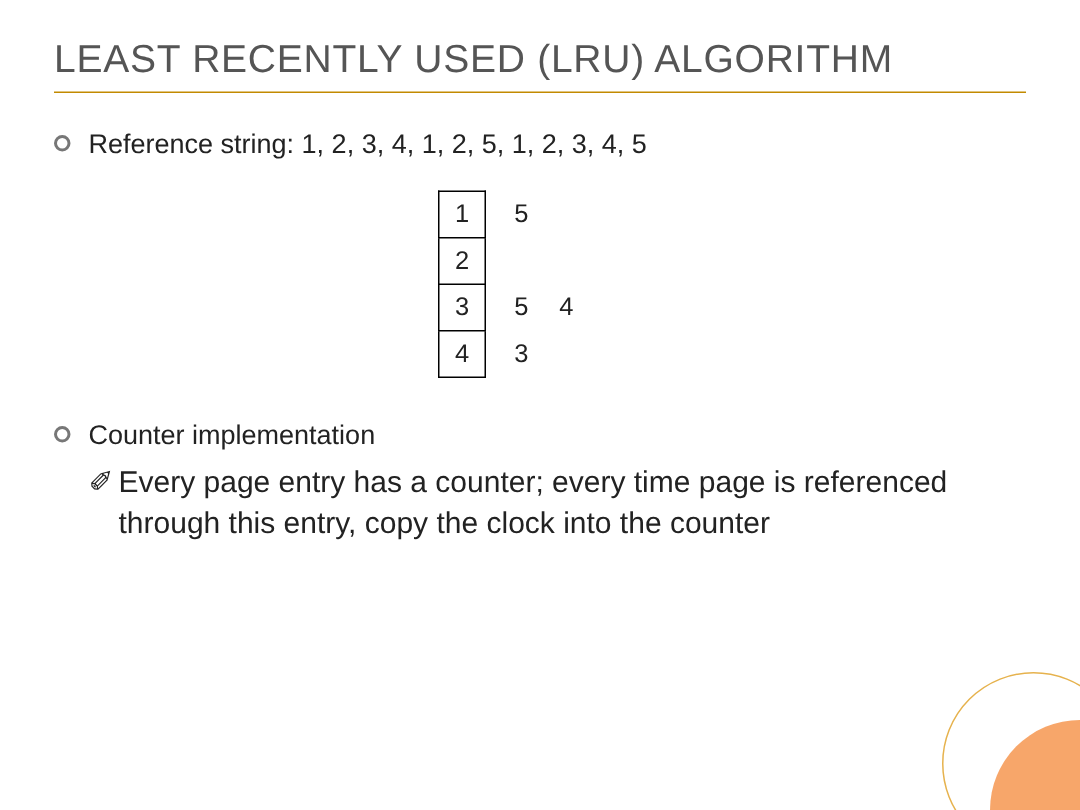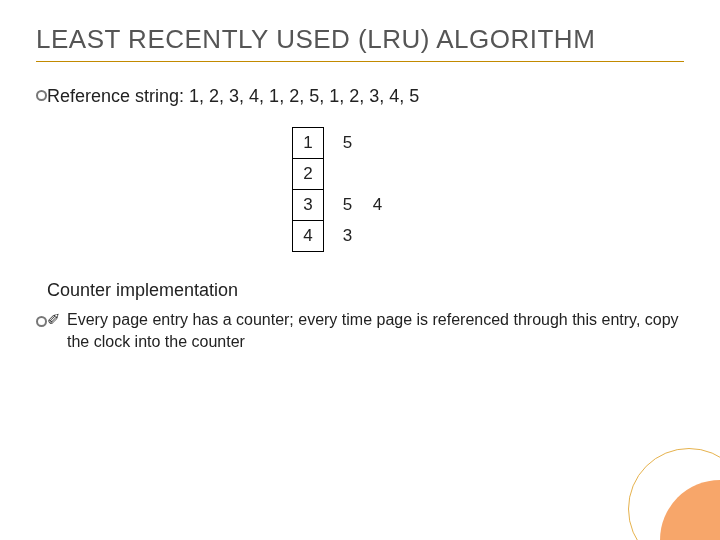--- a/index.html
+++ b/index.html
@@ -27,20 +27,21 @@
     margin: 0 0 6px 0;
   }
   .rule {
     height: 1px;
     background: #c28a00;
     margin: 4px 0 22px 0;
   }
   .bullet-row {
     display: flex;
     align-items: flex-start;
+    gap: 12px;
     margin-bottom: 18px;
   }
   .bullet-icon {
     width: 11px;
     height: 11px;
     border: 2px solid #777;
     border-radius: 50%;
     margin-top: 6px;
     flex: 0 0 auto;
     box-sizing: border-box;
@@ -68,21 +69,21 @@
   }
   table.frames td.spacer {
     width: 8px;
   }
   .sub-list {
     margin: 6px 0 0 0;
     padding: 0;
     list-style: none;
   }
   .sub-list li {
-    font-size: 16px;
+    font-size: 20px;
     line-height: 1.35;
     margin-bottom: 6px;
     text-indent: -20px;
     padding-left: 20px;
   }
   .sub-marker {
     display: inline-block;
     width: 20px;
     font-family: "Segoe UI Symbol", Arial, sans-serif;
     text-indent: 0;
@@ -151,21 +152,21 @@
       <tr>
         <td class="boxed">4</td>
         <td class="spacer"></td>
         <td>3</td>
         <td></td>
       </tr>
     </tbody>
       </table>
   </div>
 
-  <div class="bullet-row" style="margin-bottom:4px;align-items:center;">
+  <div class="bullet-row" style="margin-bottom:4px;">
     <span class="bullet-icon"></span>
     <div style="flex:1">
       <div class="bullet-text">Counter implementation</div>
       <ul class="sub-list">
         <li>
           <span class="sub-marker">✐</span><span>Every page entry has a counter; every time page is referenced through this entry, copy the clock into the counter</span>
         </li>
       </ul>
     </div>
   </div>

